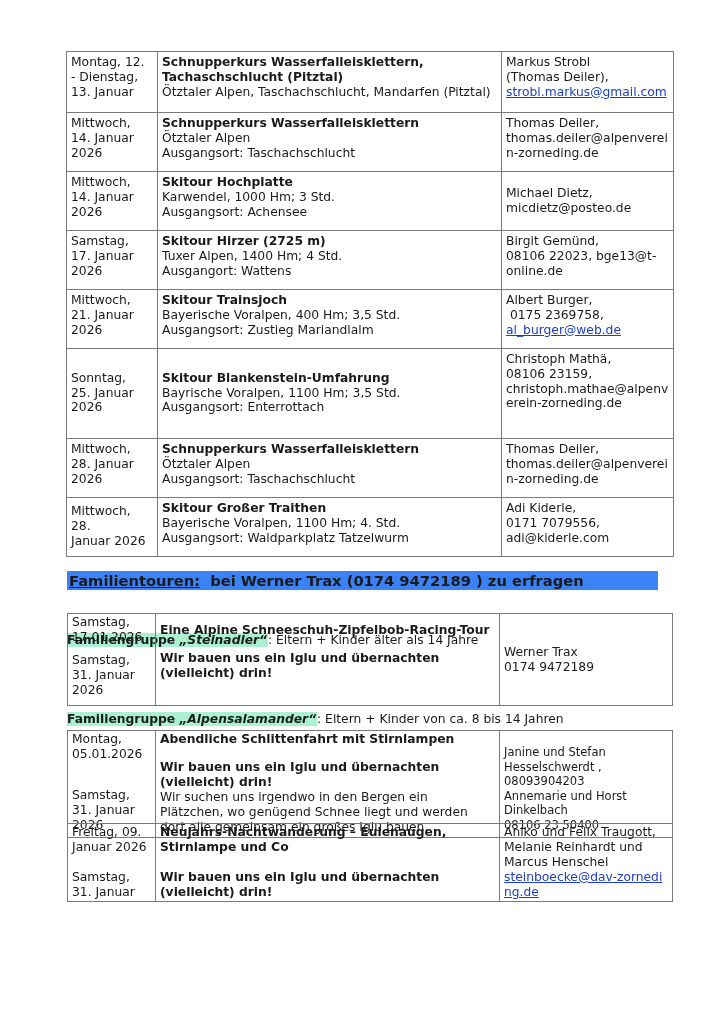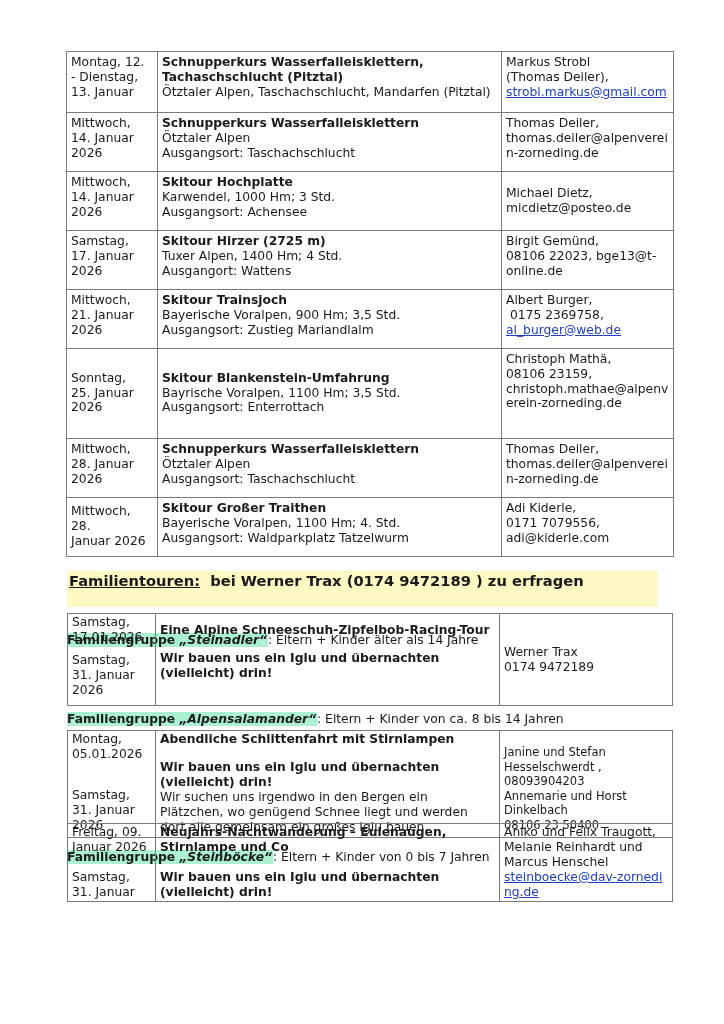--- a/index.html
+++ b/index.html
@@ -22,22 +22,22 @@
   #tours tr.r0 { height: 61px; }
   #tours tr.r5 { height: 90px; border-radius: 8px; }
   #tours td.date-mid { vertical-align: middle; }
   #tours td.contact-mid { vertical-align: middle; }
   .title { font-weight: bold; display: block; }
   .line { display: block; white-space: pre-wrap; }
   a.mail { color: #1f3fbf; text-decoration: underline; }
 
   
   .fam-heading {
-    position: absolute; left: 67px; top: 571px; width: 589px; height: 36px;
-    background: #fef9c3; font-weight: bold; font-size: 14.7px; line-height: 19px;
+    position: absolute; left: 67px; top: 571px; width: 589px; height: 19px;
+    background: #3b82f6; font-weight: bold; font-size: 14.7px; line-height: 19px;
     white-space: nowrap; padding-left: 2px;
   }
   .fam-heading .u { text-decoration: underline; }
   .group-line {
     position: absolute; left: 67px; font-size: 12.3px; line-height: 16px; white-space: nowrap;
   }
   .group-line .hl { background: #aaf0d1; font-weight: bold; padding-right: 1px; }
   .group-line .hl i { font-style: italic; }
 
   .ftable { left: 67px; width: 605px; font-size: 12.3px; line-height: 15px; }
@@ -138,21 +138,21 @@
       </tr>
 
       <tr>
         <td>
           <span class="line">Mittwoch,</span>
           <span class="line">21. Januar</span>
           <span class="line">2026</span>
         </td>
         <td>
           <span class="title">Skitour Trainsjoch</span>
-          <span class="line">Bayerische Voralpen, 900 Hm; 3,5 Std.</span>
+          <span class="line">Bayerische Voralpen, 400 Hm; 3,5 Std.</span>
           <span class="line">Ausgangsort: Zustieg Mariandlalm</span>
         </td>
         <td>
           <span class="line">Albert Burger,</span>
           <span class="line"> 0175 2369758,</span>
           <a class="mail line">al_burger@web.de</a>
         </td>
       </tr>
 
       <tr class="r5">
@@ -277,23 +277,20 @@
           <span class="line">Hesselschwerdt ,</span>
           <span class="line">08093904203</span>
           <span class="line">Annemarie und Horst</span>
           <span class="line">Dinkelbach</span>
           <span class="line">08106 23 50400</span>
         </td>
       </tr>
     </tbody>
   </table>
 
-  <div class="group-line" style="top: 849px;">
-    <span class="hl"><span style="white-space: pre;">Familiengruppe </span><i>„Steinböcke“</i></span><span>: Eltern + Kinder von 0 bis 7 Jahren</span>
-  </div>
   <table class="ftable" style="top: 823px;">
     <colgroup>
         <col class="c1">
         <col class="c2">
         <col class="c3">
       </colgroup>
     <tbody>
       <tr style="height: 77px;">
         <td>
           <span class="line">Freitag, 09.</span>

